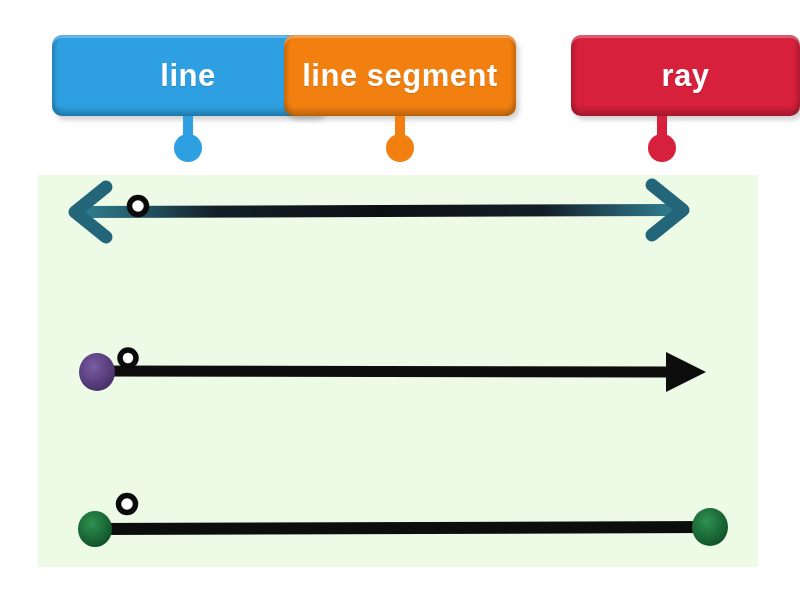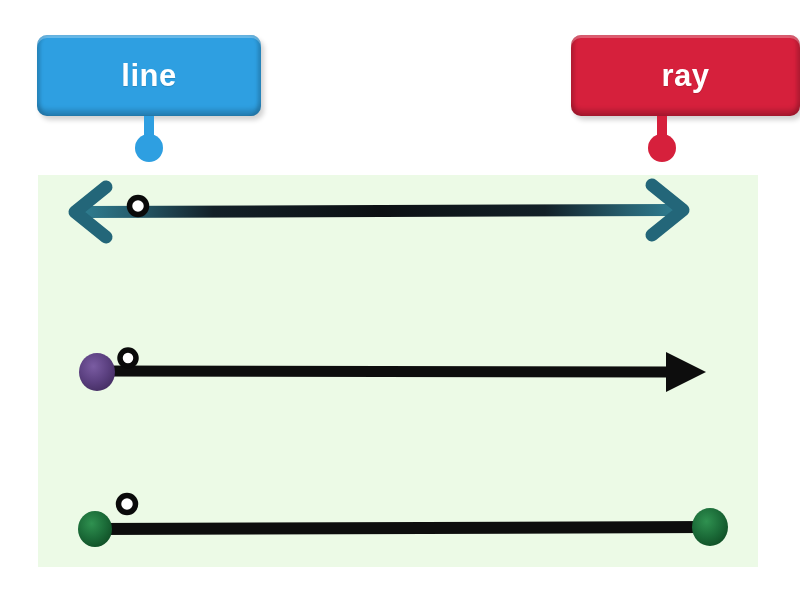--- a/index.html
+++ b/index.html
@@ -58,21 +58,21 @@
   .pin {
     position: absolute;
     top: 99px;
     left: 50%;
     margin-left: -14px;
     width: 28px;
     height: 28px;
     border-radius: 50%;
     background: var(--chip, #999);
   }
-  #label-line { left: 37px; width: 224px; }
+  #label-line { left: 52px; width: 272px; }
   #label-line-segment { left: 284px; width: 232px; }
   #label-ray { left: 523px; width: 229px; padding-left: 48px; }
 
   
   .diagram {
     position: absolute;
     left: 38px;
     top: 175px;
     width: 720px;
     height: 392px;
@@ -86,20 +86,27 @@
 <div class="stage">
 
   <div id="label-line" class="label-wrap" style="--chip: #2e9fe1;">
     <div class="chip">
       <span class="chip-text">line</span>
     </div>
     <div class="stem"></div>
     <div class="pin"></div>
   </div>
 
+  <div id="label-line-segment" class="label-wrap" style="--chip: #f28011;">
+    <div class="chip">
+      <span class="chip-text">line segment</span>
+    </div>
+    <div class="stem"></div>
+    <div class="pin"></div>
+  </div>
 
   <div id="label-ray" class="label-wrap" style="--chip: #d6203c;">
     <div class="chip">
       <span class="chip-text">ray</span>
     </div>
     <div class="stem"></div>
     <div class="pin"></div>
   </div>
 
   <div class="diagram">

